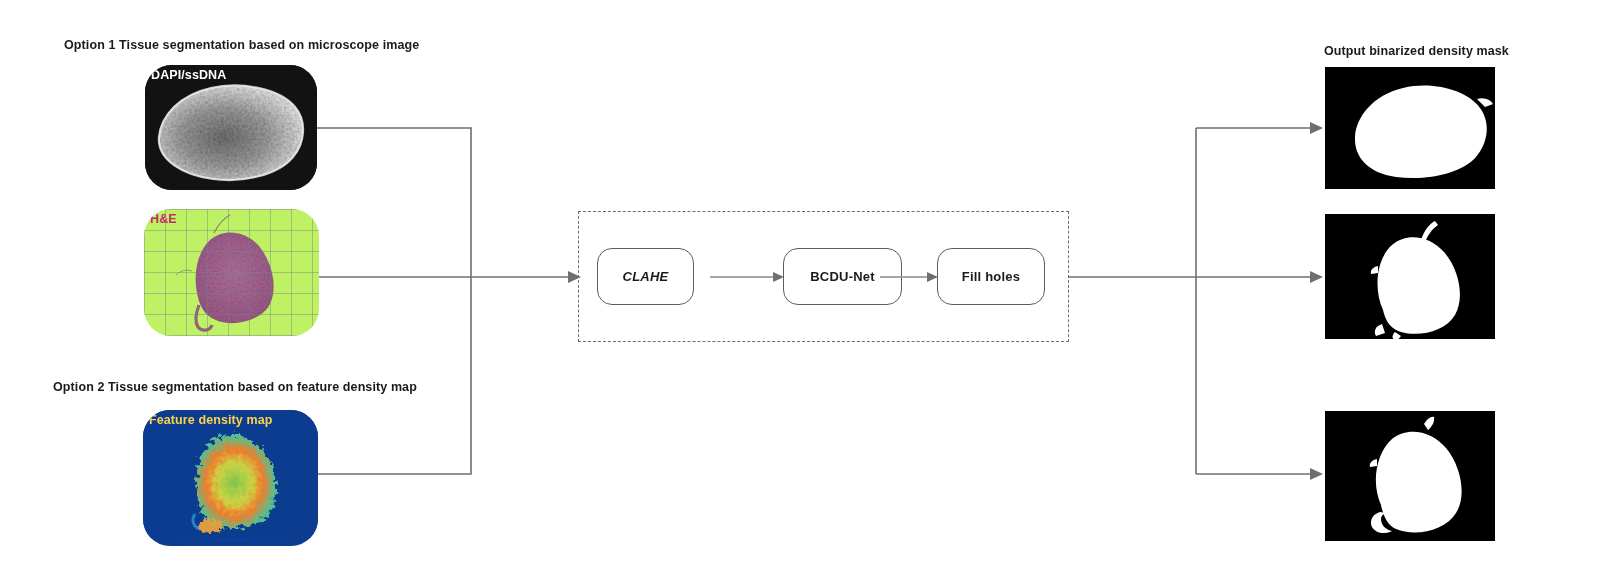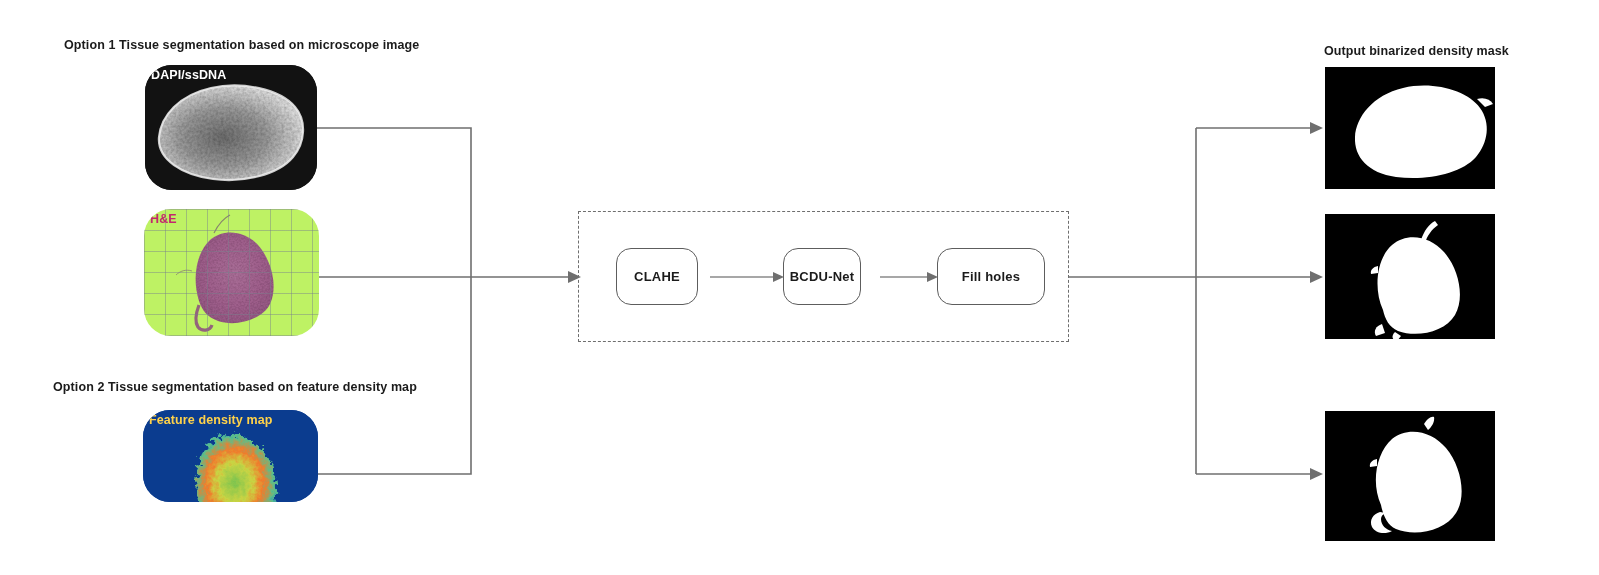--- a/index.html
+++ b/index.html
@@ -70,21 +70,21 @@
     left: 0; top: 0; right: 0; bottom: 0;
     background-image:
       linear-gradient(to right, rgba(120,128,140,0.45) 1px, transparent 1px),
       linear-gradient(to bottom, rgba(120,128,140,0.45) 1px, transparent 1px);
     background-size: 21px 21px;
   }
 
   
   #panel-fdm {
     left: 143px; top: 410px;
-    width: 175px; height: 92px;
+    width: 175px; height: 136px;
     background: #0b3c8f;
     background-image:
       radial-gradient(ellipse 120% 100% at 50% 50%, #1452b4 0%, #0b3c8f 55%, #093175 100%);
   }
   #panel-fdm .panel-label { color: #ffd24a; }
 
   
   .mask-panel {
     position: absolute;
     background: #000000;
@@ -113,22 +113,22 @@
     box-sizing: border-box;
     display: flex;
     align-items: center;
     justify-content: center;
     font-size: 13px;
     font-weight: bold;
     color: #1b1b1b;
     letter-spacing: 0.2px;
     white-space: nowrap;
   }
-  #stage-clahe    { left: 616px; width: 82px; }
-  #stage-bcdunet  { left: 783px; width: 78px; }
+  #stage-clahe    { left: 597px; width: 97px; font-style: italic; }
+  #stage-bcdunet  { left: 783px; width: 119px; }
   #stage-fillhole { left: 937px; width: 108px; }
 
   
   #wires {
     position: absolute;
     left: 0; top: 0;
     width: 1599px; height: 575px;
     pointer-events: none;
   }
   .wire {

